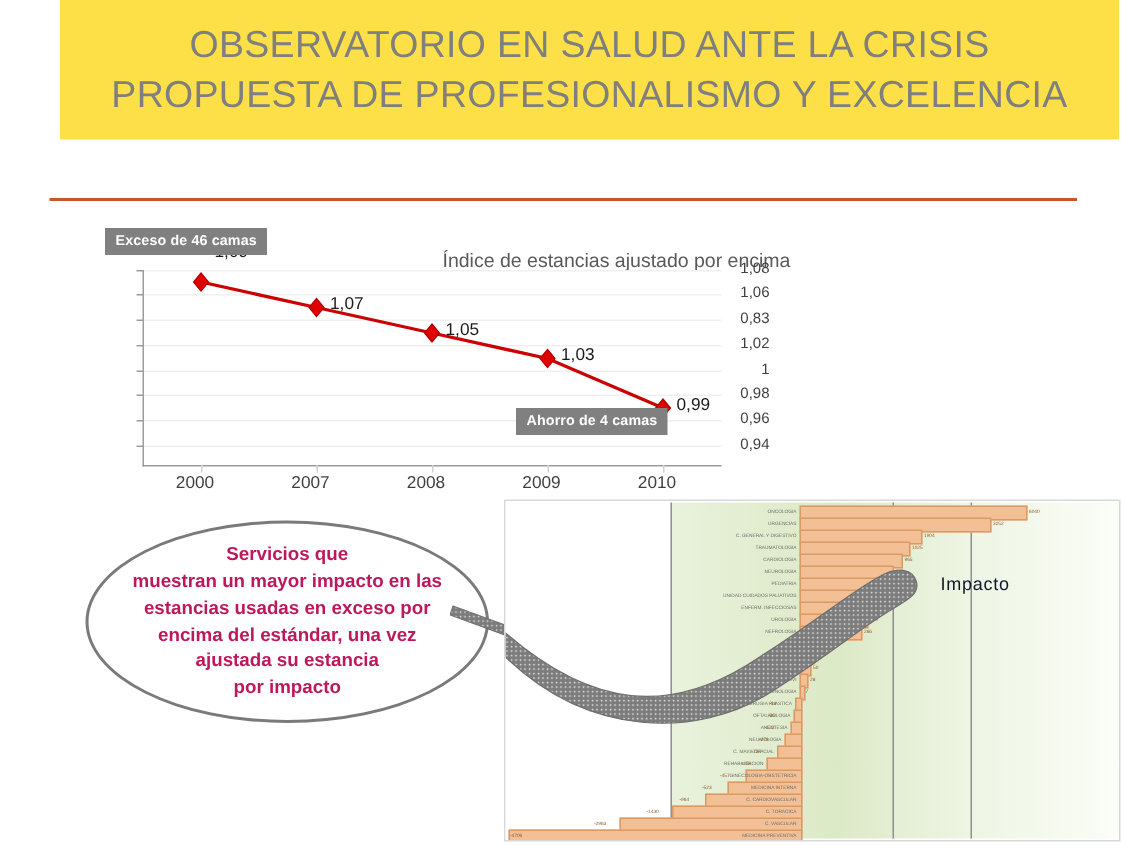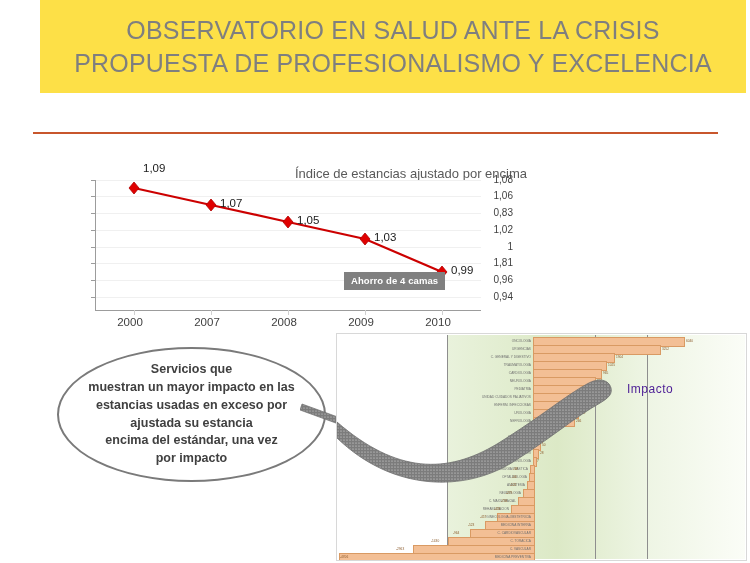--- a/index.html
+++ b/index.html
@@ -68,21 +68,21 @@
   .badge-ahorro{left:311px;top:122px;font-weight:bold;}
 
   
   .oval{
     position:absolute;left:57px;top:347px;width:265px;height:131px;
     border:2px solid #7a7a7a;border-radius:50%;
     display:flex;align-items:center;justify-content:center;
     background:transparent;
   }
   .oval-text{
-    font-size:12.5px;font-weight:bold;color:#404040;
+    font-size:12.5px;font-weight:bold;color:#be185d;
     text-align:center;line-height:1.42;padding:0 8px;
   }
   .connector{position:absolute;left:300px;top:392px;width:120px;height:60px;}
 
   
   .brchart{
     position:absolute;left:336px;top:333px;width:409px;height:226px;
     background:#ffffff;border:1px solid #d8d8d8;overflow:hidden;
   }
   .br-plot{
@@ -95,21 +95,21 @@
   }
   .br-plot3{
     position:absolute;left:310px;top:1px;width:98px;height:224px;
     background:linear-gradient(to right,#eef5e4,#fbfdf7);
   }
   .vline{position:absolute;top:1px;width:1px;height:224px;background:#8e8e8e;}
   .bar{position:absolute;background:#f3bf95;border:.5px solid #d99a63;height:8px;}
   .barlbl{position:absolute;font-size:3.2px;color:#8a5a2b;white-space:nowrap;line-height:8px;}
   .rowlbl{position:absolute;font-size:3.2px;color:#6f6f6f;white-space:nowrap;line-height:8px;text-align:right;}
   .impacto{
-    position:absolute;left:290px;top:48px;font-size:12px;color:#4c1d95;
+    position:absolute;left:290px;top:48px;font-size:12px;color:#0f172a;
     letter-spacing:.5px;
   }
   .swoosh{position:absolute;left:0;top:0;width:409px;height:226px;}
 </style>
 </head>
 <body>
 
 <div class="slide">
 
   <div class="header-band">
@@ -146,21 +146,21 @@
     <div class="tick" style="top:97px"></div>
     <div class="tick" style="top:113px"></div>
     <div class="tick" style="top:130px"></div>
     <div class="tick" style="top:147px"></div>
 
     <div class="ylab" style="top:24px">1,08</div>
     <div class="ylab" style="top:40px">1,06</div>
     <div class="ylab" style="top:57px">0,83</div>
     <div class="ylab" style="top:74px">1,02</div>
     <div class="ylab" style="top:91px">1</div>
-    <div class="ylab" style="top:107px">1,81</div>
+    <div class="ylab" style="top:107px">0,98</div>
     <div class="ylab" style="top:124px">0,96</div>
     <div class="ylab" style="top:141px">0,94</div>
 
     <div class="xtick" style="left:101px"></div>
     <div class="xtick" style="left:178px"></div>
     <div class="xtick" style="left:255px"></div>
     <div class="xtick" style="left:332px"></div>
     <div class="xtick" style="left:409px"></div>
 
     <div class="xlab" style="left:62px">2000</div>
@@ -179,30 +179,31 @@
         <polygon points="409,116 414,122 409,128 404,122"></polygon>
       </g>
     </svg>
 
     <div class="pt-label" style="left:110px;top:12px">1,09</div>
     <div class="pt-label" style="left:187px;top:47px">1,07</div>
     <div class="pt-label" style="left:264px;top:64px">1,05</div>
     <div class="pt-label" style="left:341px;top:81px">1,03</div>
     <div class="pt-label" style="left:418px;top:114px">0,99</div>
 
+    <div class="badge badge-exceso">Exceso de 46 camas</div>
     <div class="badge badge-ahorro">Ahorro de 4 camas</div>
   </div>
 
   <div class="oval">
     <div class="oval-text">
       <div>Servicios que</div>
       <div>muestran un mayor impacto en las</div>
       <div>estancias usadas en exceso por</div>
+      <div>encima del estándar, una vez</div>
       <div>ajustada su estancia</div>
-      <div>encima del estándar, una vez</div>
       <div>por impacto</div>
     </div>
   </div>
 
   <svg class="connector" viewBox="0 0 120 60">
     <defs>
       <pattern id="tex" width="3" height="3" patternUnits="userSpaceOnUse">
         <rect width="3" height="3" fill="#7c7c7c"></rect>
         <circle cx="1" cy="1" r=".6" fill="#d8d8d8"></circle>
       </pattern>

